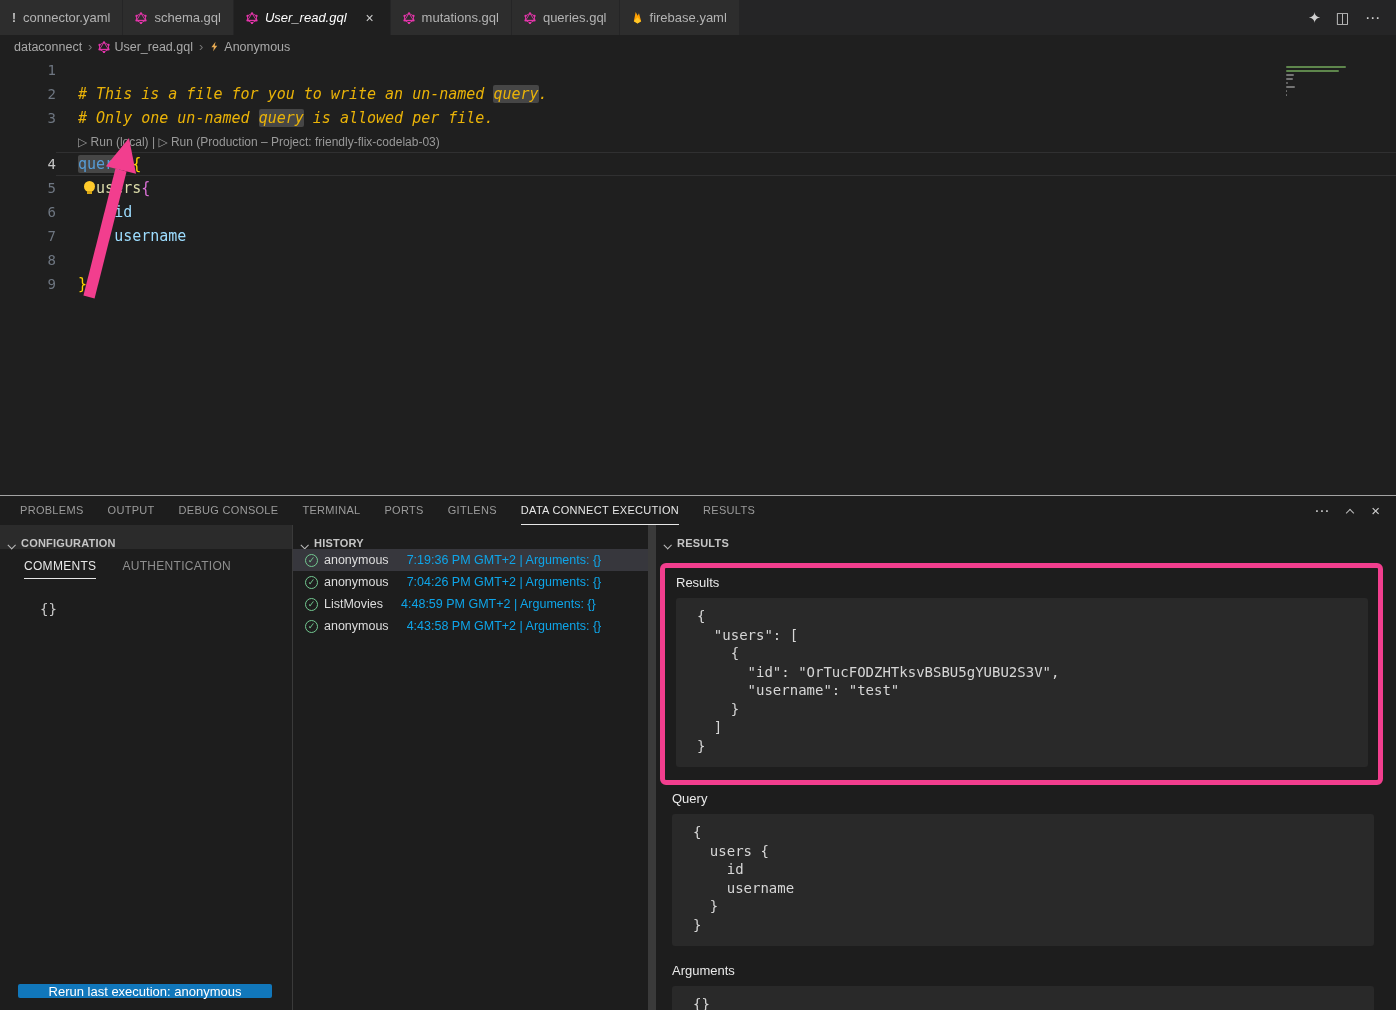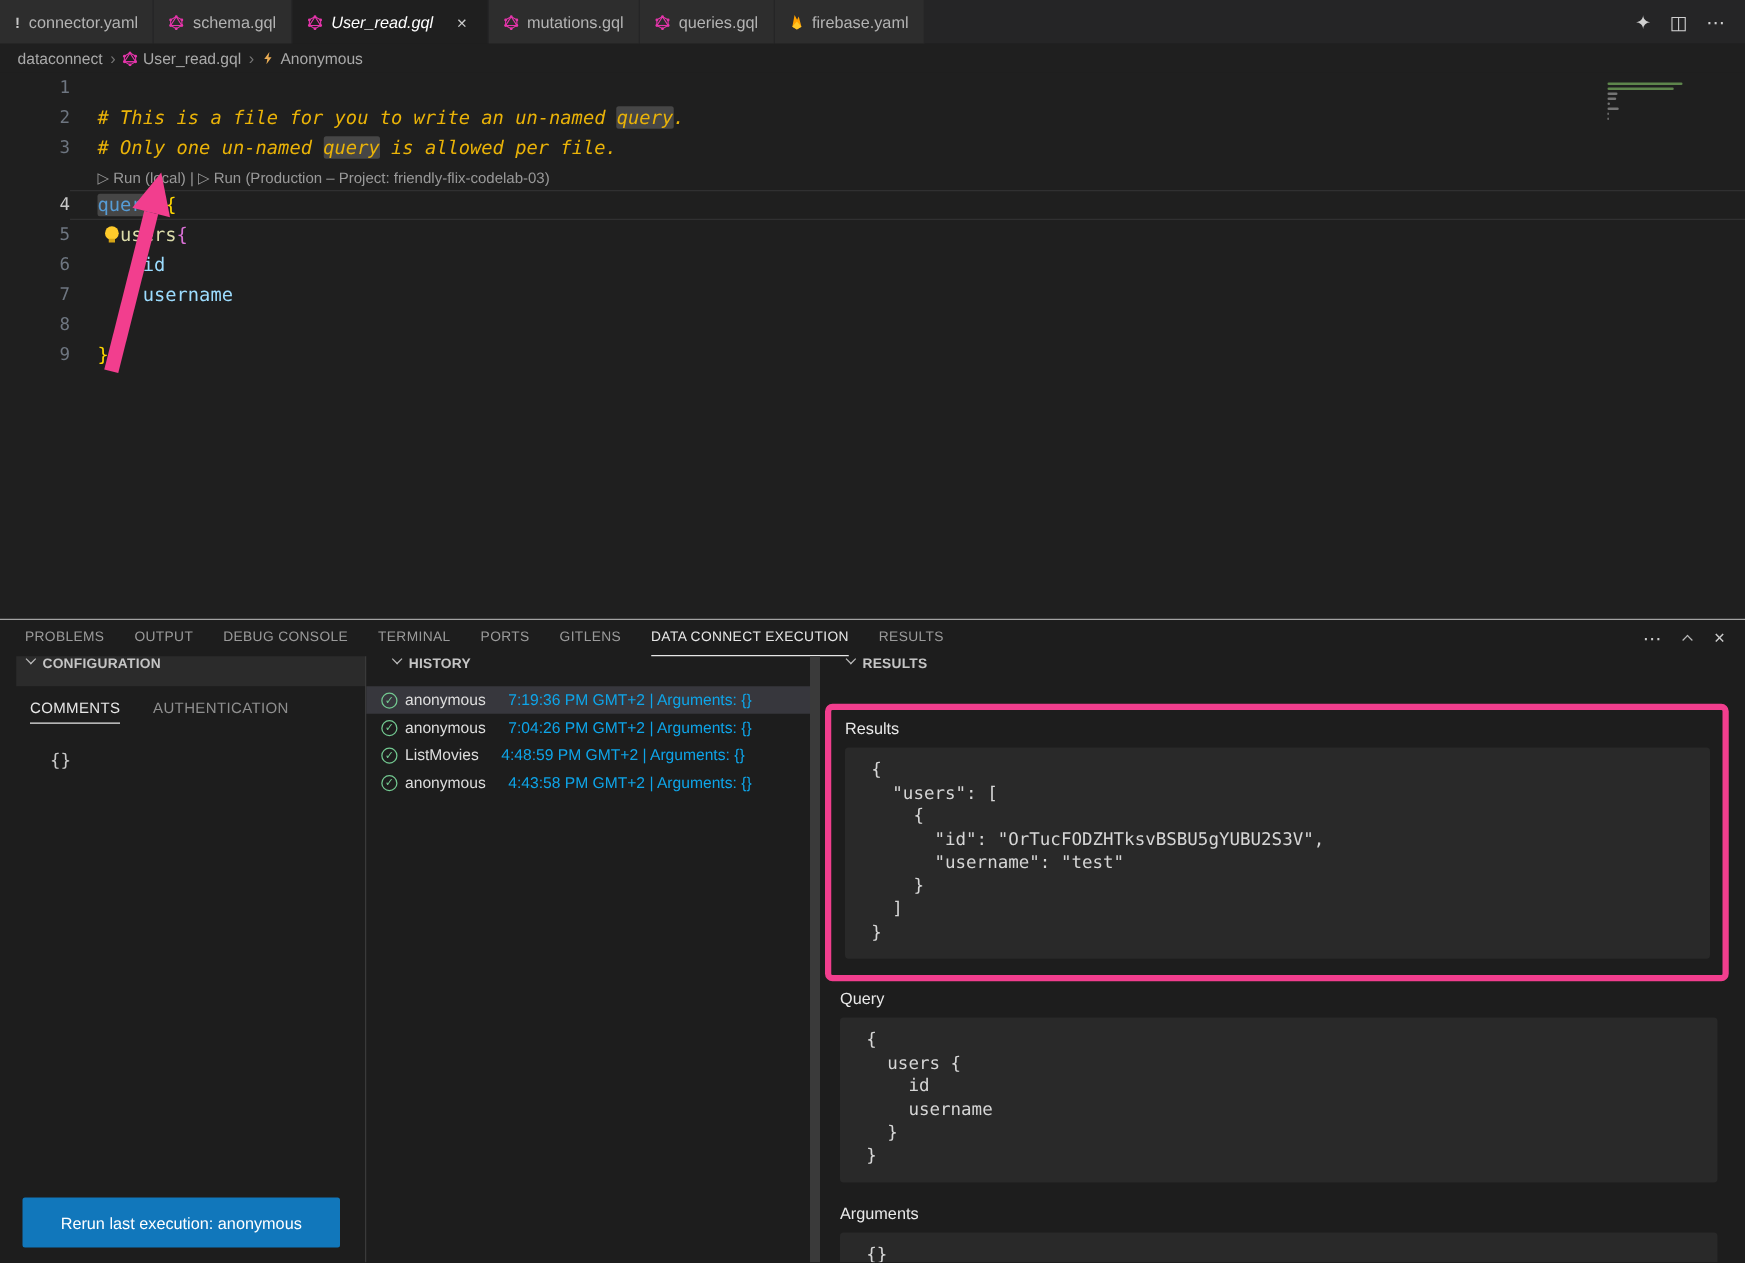--- a/index.html
+++ b/index.html
@@ -49,31 +49,31 @@
   .annotation-arrow { position:absolute; left:60px; top:60px; z-index:10; pointer-events:none; }
 
   
   .panel { position:absolute; top:495px; left:0; right:0; bottom:0; background:#1d1d1d; border-top:1px solid #a3a3a3; }
   .panel-tabs { height:29px; display:flex; align-items:stretch; padding-left:20px; }
   .ptab-group { display:flex; gap:24px; }
   .ptab { display:flex; align-items:center; font-size:11px; letter-spacing:.3px; color:#9b9b9b; border-bottom:1px solid transparent; cursor:pointer; white-space:nowrap; }
   .ptab.active { color:#e7e7e7; border-bottom-color:#e7e7e7; }
   .panel-actions { margin-left:auto; display:flex; align-items:center; gap:18px; padding-right:16px; color:#cccccc; font-size:15px; }
   .panel-body { position:absolute; top:29px; left:0; right:0; bottom:0; display:flex; }
-  .sec-header { height:24px; display:flex; align-items:flex-start; gap:7px; padding-left:8px; font-size:11px; font-weight:700; color:#c5c5c5; letter-spacing:.2px;margin-left:13px; }
+  .sec-header { height:24px; display:flex; align-items:flex-end; gap:7px; padding-left:8px; font-size:11px; font-weight:700; color:#c5c5c5; letter-spacing:.2px; }
   .chev-css { width:6px; height:6px; border-right:1.3px solid #bbbbbb; border-bottom:1.3px solid #bbbbbb; transform:rotate(45deg) translateY(-1px); display:inline-block; flex:none; }
   .chev-css.up { transform:rotate(-135deg); }
 
   .col-config { width:293px; flex:none; border-right:1px solid #3a3a3a; position:relative; }
   .col-config .sec-header { background:#2b2b2b; }
   .config-tabs { display:flex; gap:26px; padding:10px 0 0 24px; }
   .ctab { font-size:12px; color:#8f8f8f; padding-bottom:5px; border-bottom:1px solid transparent; letter-spacing:.3px; cursor:pointer; }
   .ctab.active { color:#e7e7e7; border-bottom-color:#e7e7e7; }
   .config-value { position:absolute; left:40px; top:76px; font-family:"DejaVu Sans Mono",monospace; font-size:14px; color:#c8c8c8; }
-  .rerun-btn { position:absolute; left:18px; bottom:12px; width:254px; height:40px; background:#1177bb; color:#ffffff; font-size:13px; border:none; border-radius:2px; display:flex; align-items:center; justify-content:center; cursor:pointer; font-family:inherit; }
+  .rerun-btn { position:absolute; left:18px; bottom:12px; width:254px; height:14px; background:#1177bb; color:#ffffff; font-size:13px; border:none; border-radius:2px; display:flex; align-items:center; justify-content:center; cursor:pointer; font-family:inherit; }
 
   .col-history { width:355px; flex:none; position:relative; }
   .history-list { position:absolute; top:24px; left:0; right:0; }
   .h-row { height:22px; display:flex; align-items:center; padding-left:12px; gap:6px; font-size:12.5px; cursor:pointer; white-space:nowrap; }
   .h-row.selected { background:#37373d; }
   .h-check { width:13px; height:13px; border:1px solid #73c991; border-radius:50%; color:#73c991; font-size:9px; line-height:11px; text-align:center; flex:none; }
   .h-name { color:#dddddd; }
   .h-details { color:#0ea5e9;margin-left:12px; }
 
   .col-scroll { width:8px; flex:none; background:#3a3a3a; cursor:pointer; }

